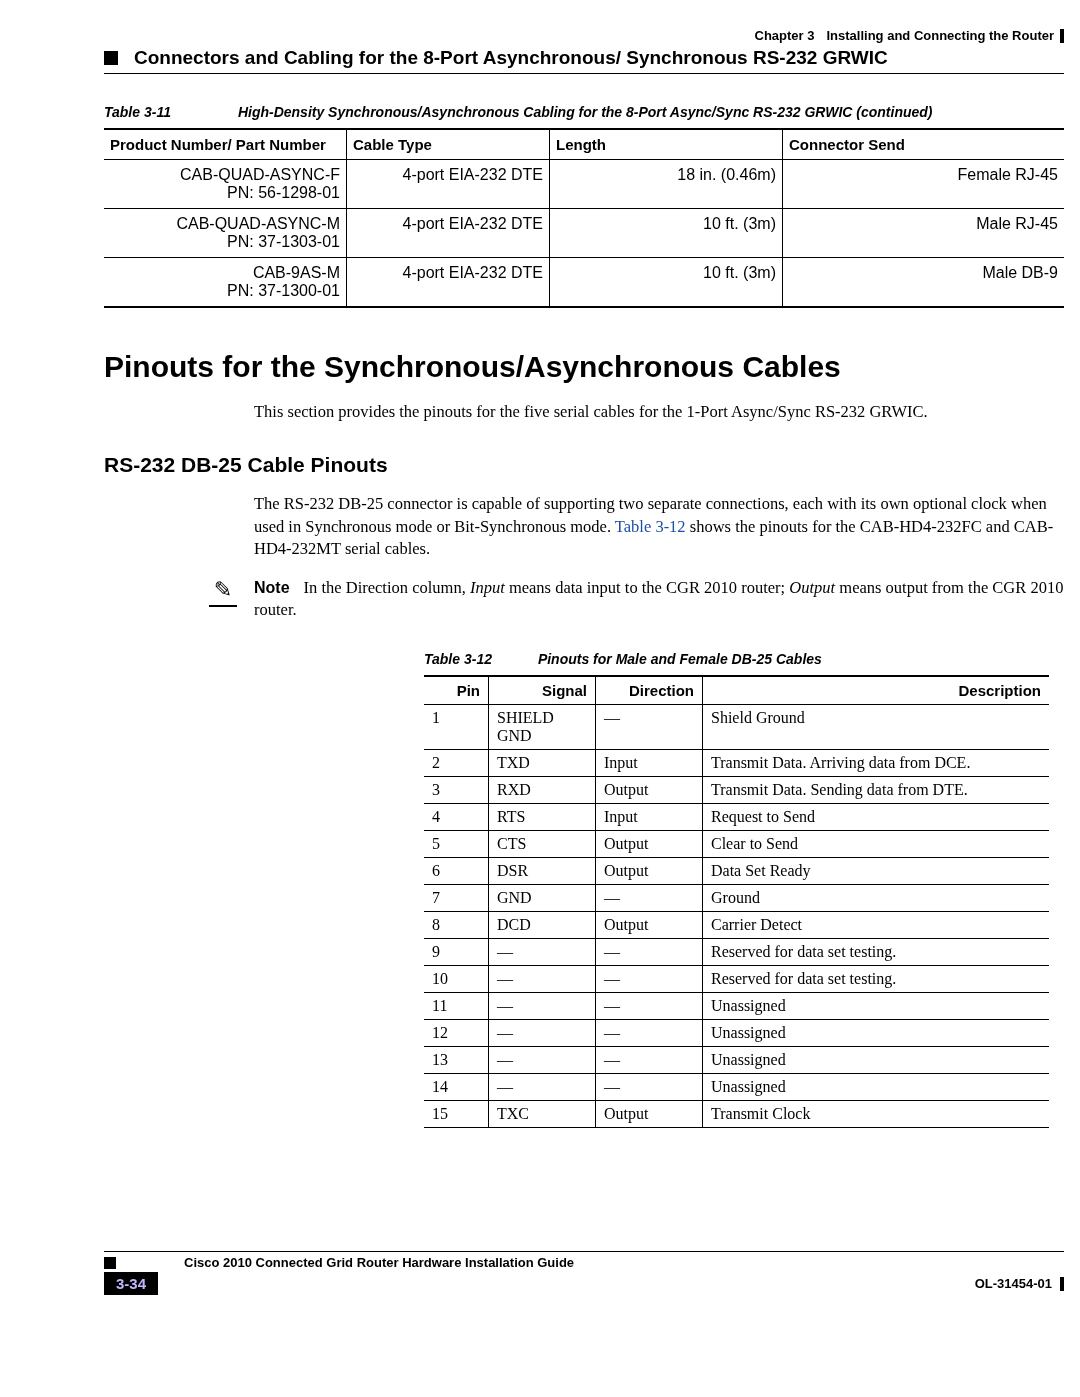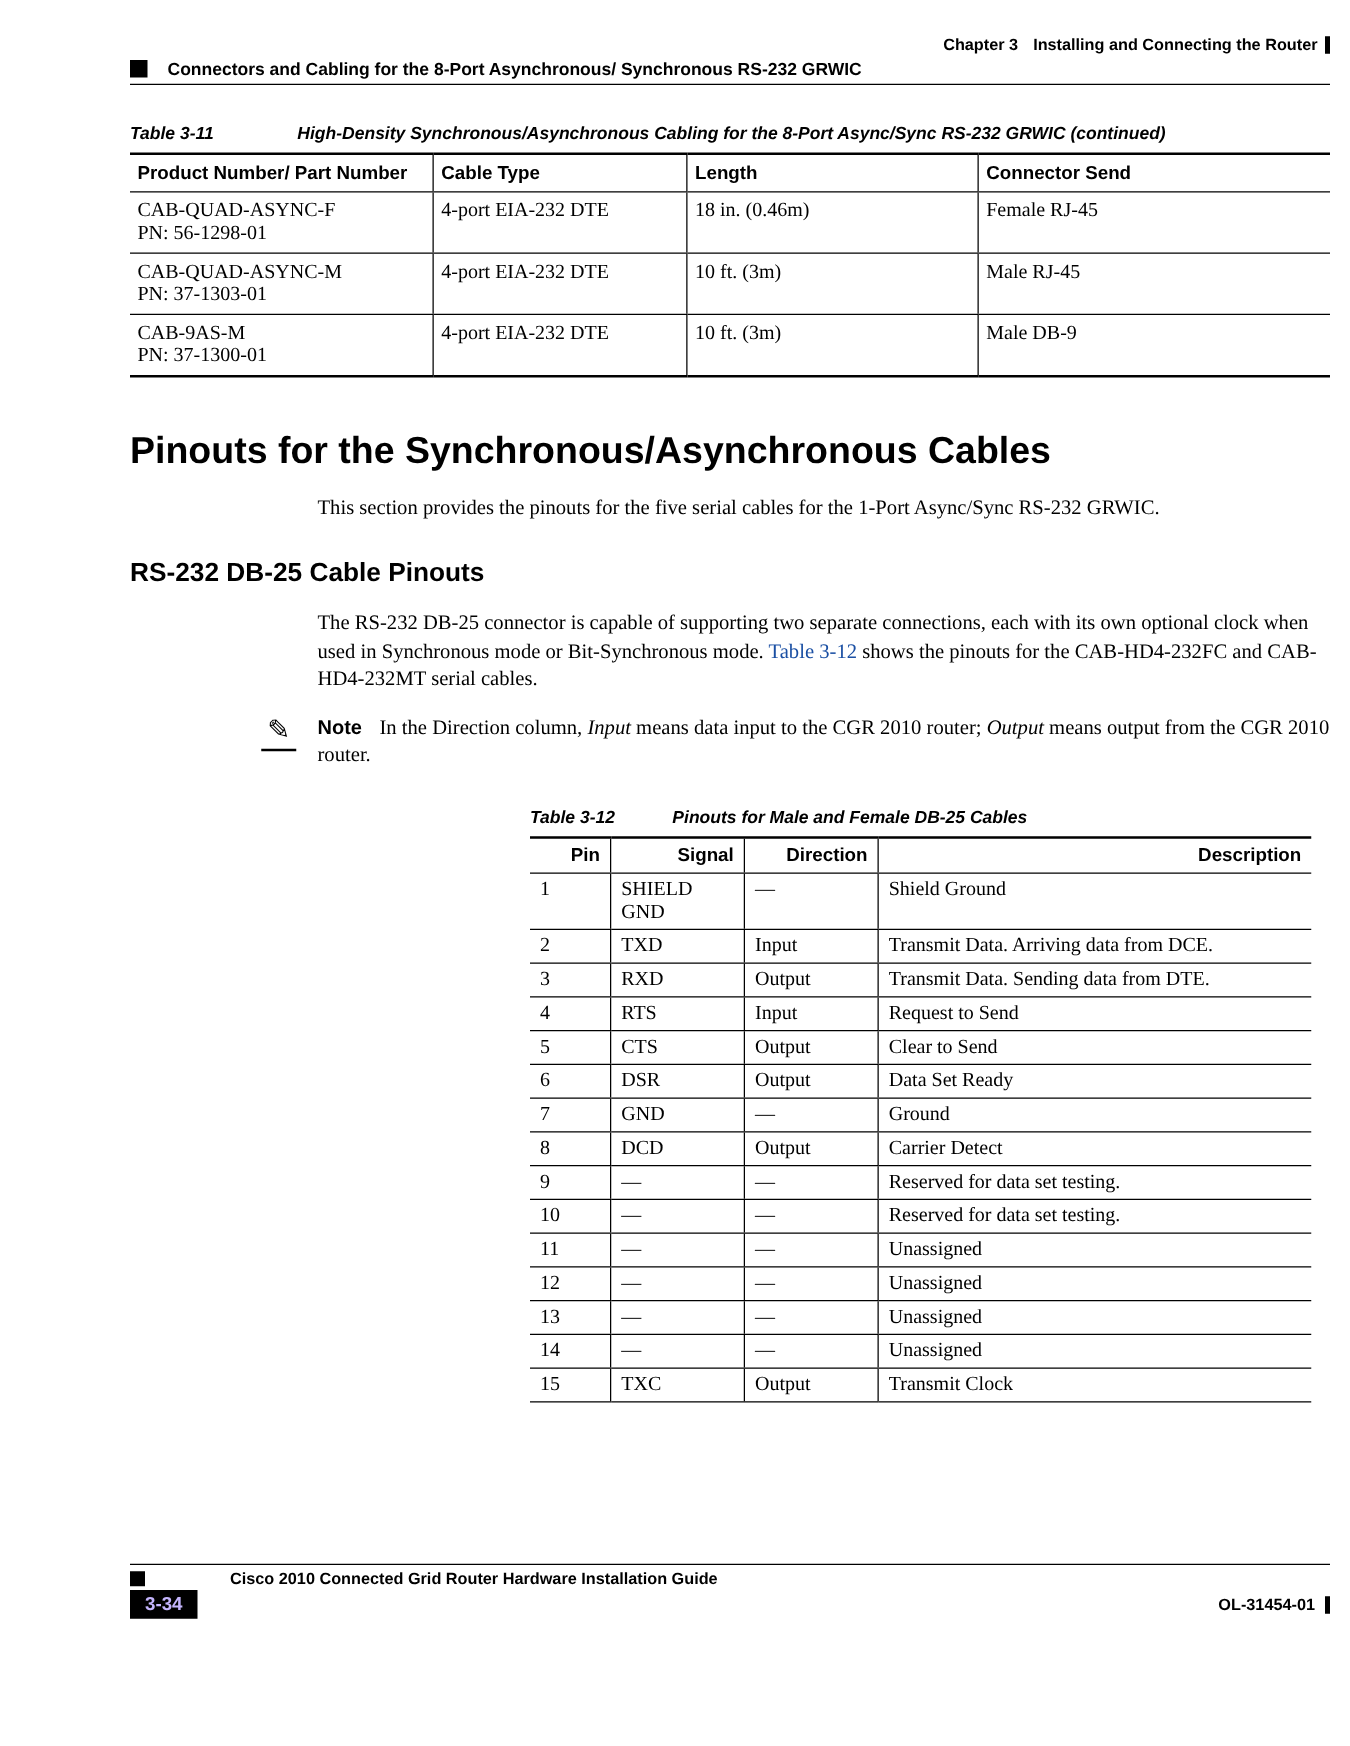--- a/index.html
+++ b/index.html
@@ -34,21 +34,21 @@
     height: 14px;
     background: #000;
     display: inline-block;
     margin-left: 6px;
   }
   .subheader-row {
     display: flex;
     align-items: center;
     font-family: Arial, Helvetica, sans-serif;
     font-weight: bold;
-    font-size: 14px;
+    font-size: 19px;
     border-bottom: 1px solid #000;
     padding-bottom: 4px;
     margin-bottom: 30px;
   }
   .subheader-row .square {
     width: 14px;
     height: 14px;
     background: #000;
     margin-right: 16px;
     flex-shrink: 0;
@@ -80,21 +80,22 @@
     border-bottom: 1px solid #000;
     padding: 6px 6px;
     border-left: 1px solid #000;
   }
   table.data th:first-child { border-left: none; }
   table.data td {
     border-bottom: 1px solid #000;
     border-left: 1px solid #000;
     padding: 6px 6px;
     vertical-align: top;
-    font-family: Liberation Serif, serif;
+    font-family: Liberation Sans, sans-serif;
+    text-align: right;
   }
   table.data td:first-child { border-left: none; }
   table.data tr:last-child td { border-bottom: 2px solid #000; }
   .pn-sub { display:block; }
   h1.section {
     font-family: Arial, Helvetica, sans-serif;
     font-weight: bold;
     font-size: 30px;
     margin: 42px 0 10px 0;
   }

